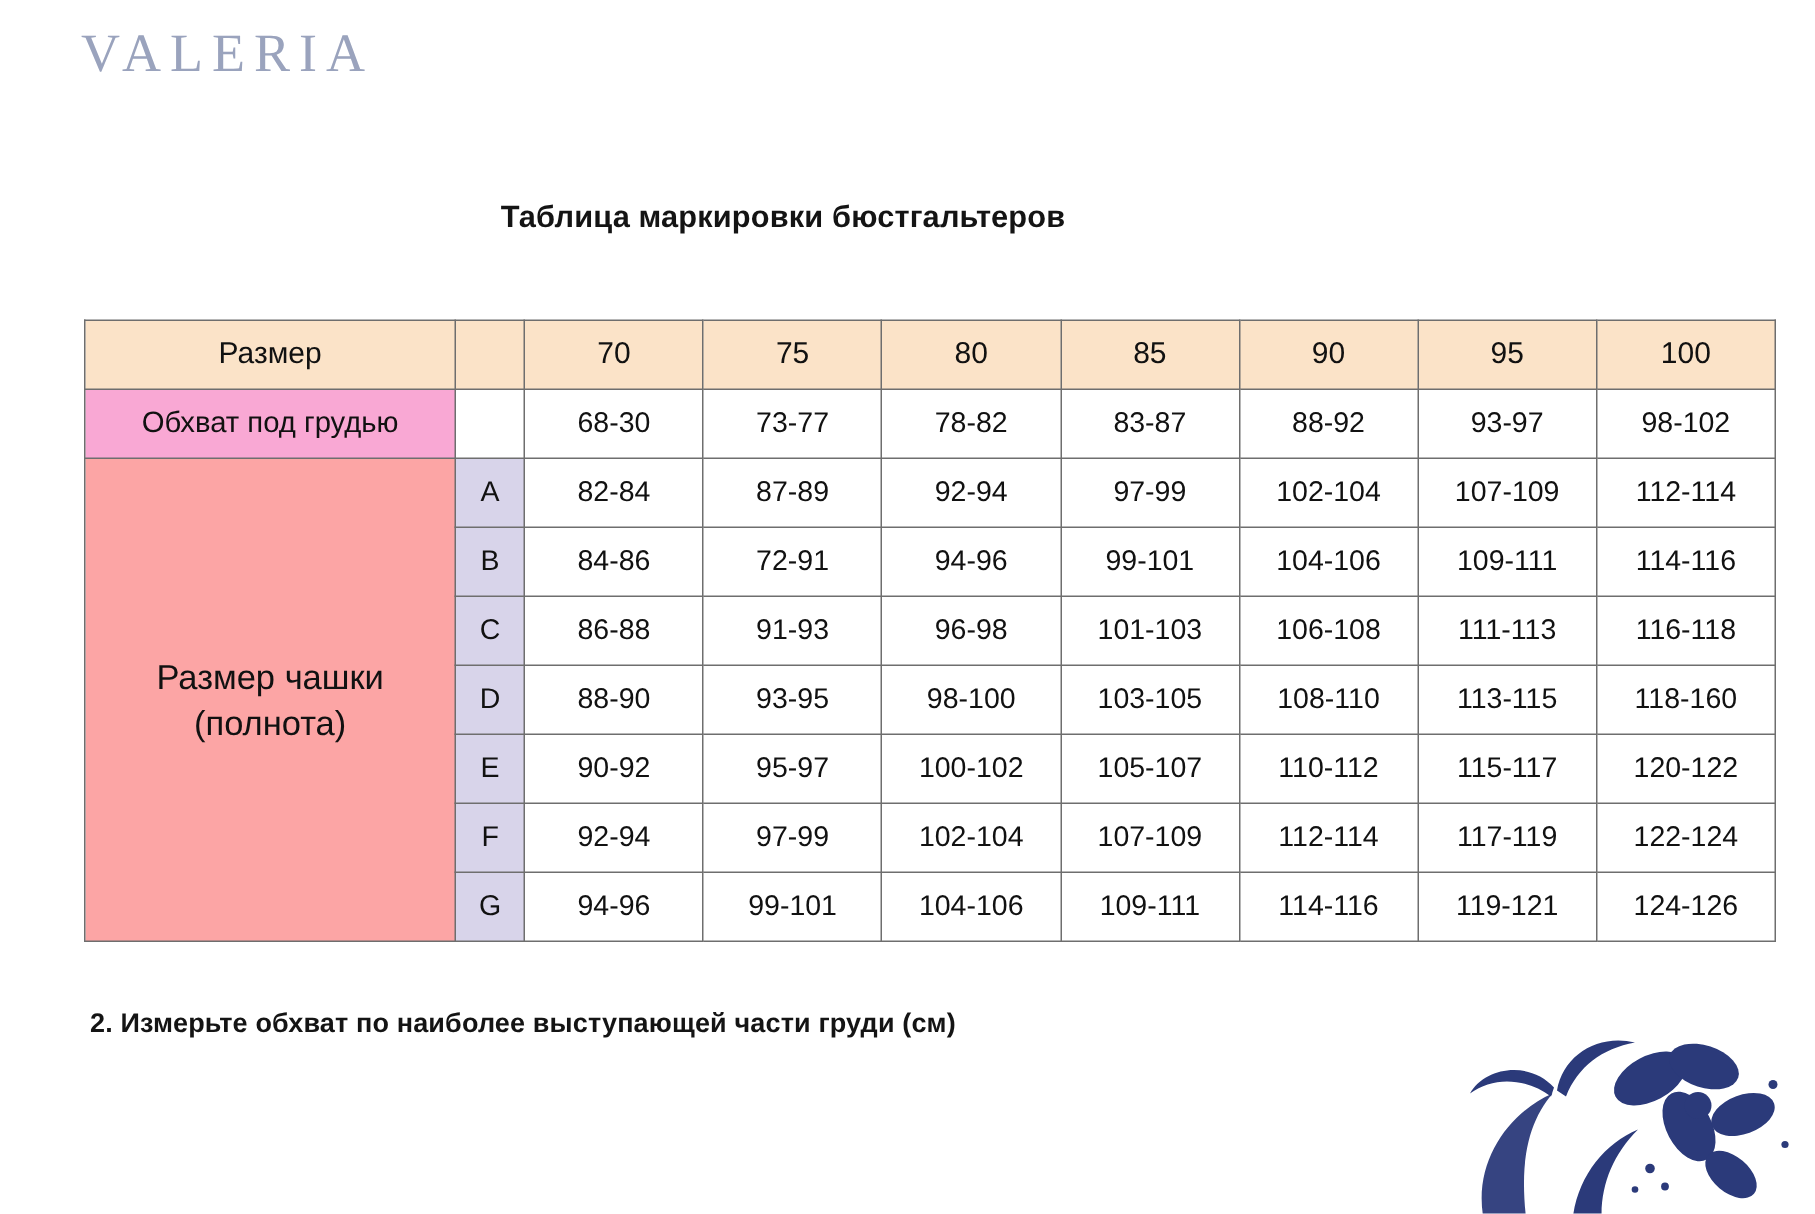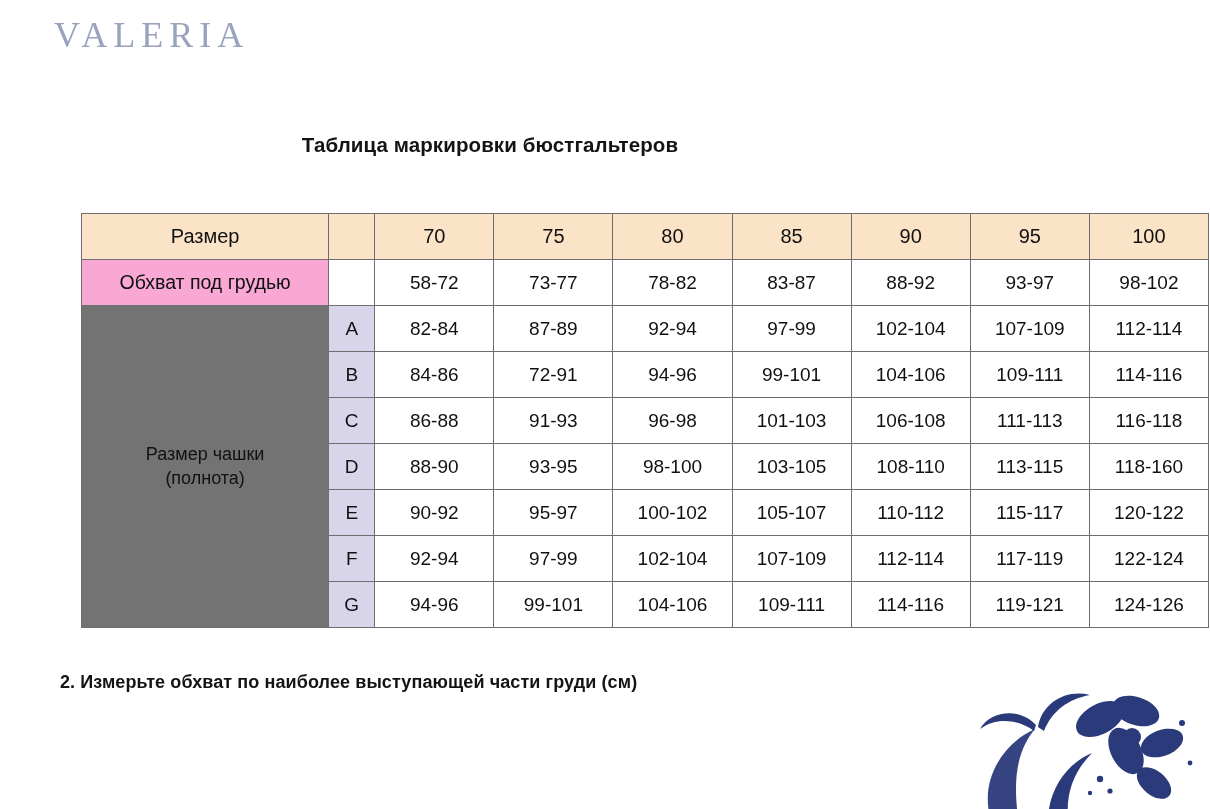--- a/index.html
+++ b/index.html
@@ -34,29 +34,29 @@
   .doc-title {
     position: absolute;
     top: 133px;
     left: 0;
     width: 980px;
     text-align: center;
     font-size: 20.5px;
     font-weight: bold;
     color: #141414;
     letter-spacing: 0.1px;
+    padding-left: 32px;
   }
 
   
   .table-wrap {
     position: absolute;
     top: 213px;
     left: 56px;
     width: 948px;
-    margin-left: 25px;
   }
   table.size-table {
     border-collapse: collapse;
     table-layout: fixed;
     width: 1128px;
     font-size: 19px;
   }
   table.size-table td,
   table.size-table th {
     border: 1px solid #6e6e6e;
@@ -90,25 +90,25 @@
   }
   .cup-cell {
     background: #d8d4ea;
     font-weight: bold;
     font-size: 19px;
   }
   .blank-cell {
     background: #ffffff;
   }
   .cup-block {
-    background: #737373;
+    background: #fca5a5;
     font-weight: bold;
     text-align: left;
     padding-left: 14px;
-    font-size: 18px;
+    font-size: 23px;
     line-height: 1.32;
   }
   .val { background: #ffffff; }
 
   
   .notes {
     position: absolute;
     top: 672px;
     left: 60px;
     width: 900px;
@@ -161,21 +161,21 @@
         <th class="hdr">85</th>
         <th class="hdr">90</th>
         <th class="hdr">95</th>
         <th class="hdr">100</th>
       </tr>
     </thead>
     <tbody>
       <tr>
         <td class="row-label">Обхват под грудью</td>
         <td class="blank-cell"></td>
-        <td class="val">58-72</td>
+        <td class="val">68-30</td>
         <td class="val">73-77</td>
         <td class="val">78-82</td>
         <td class="val">83-87</td>
         <td class="val">88-92</td>
         <td class="val">93-97</td>
         <td class="val">98-102</td>
       </tr>
 
       <tr>
         <td class="cup-block" rowspan="7">

